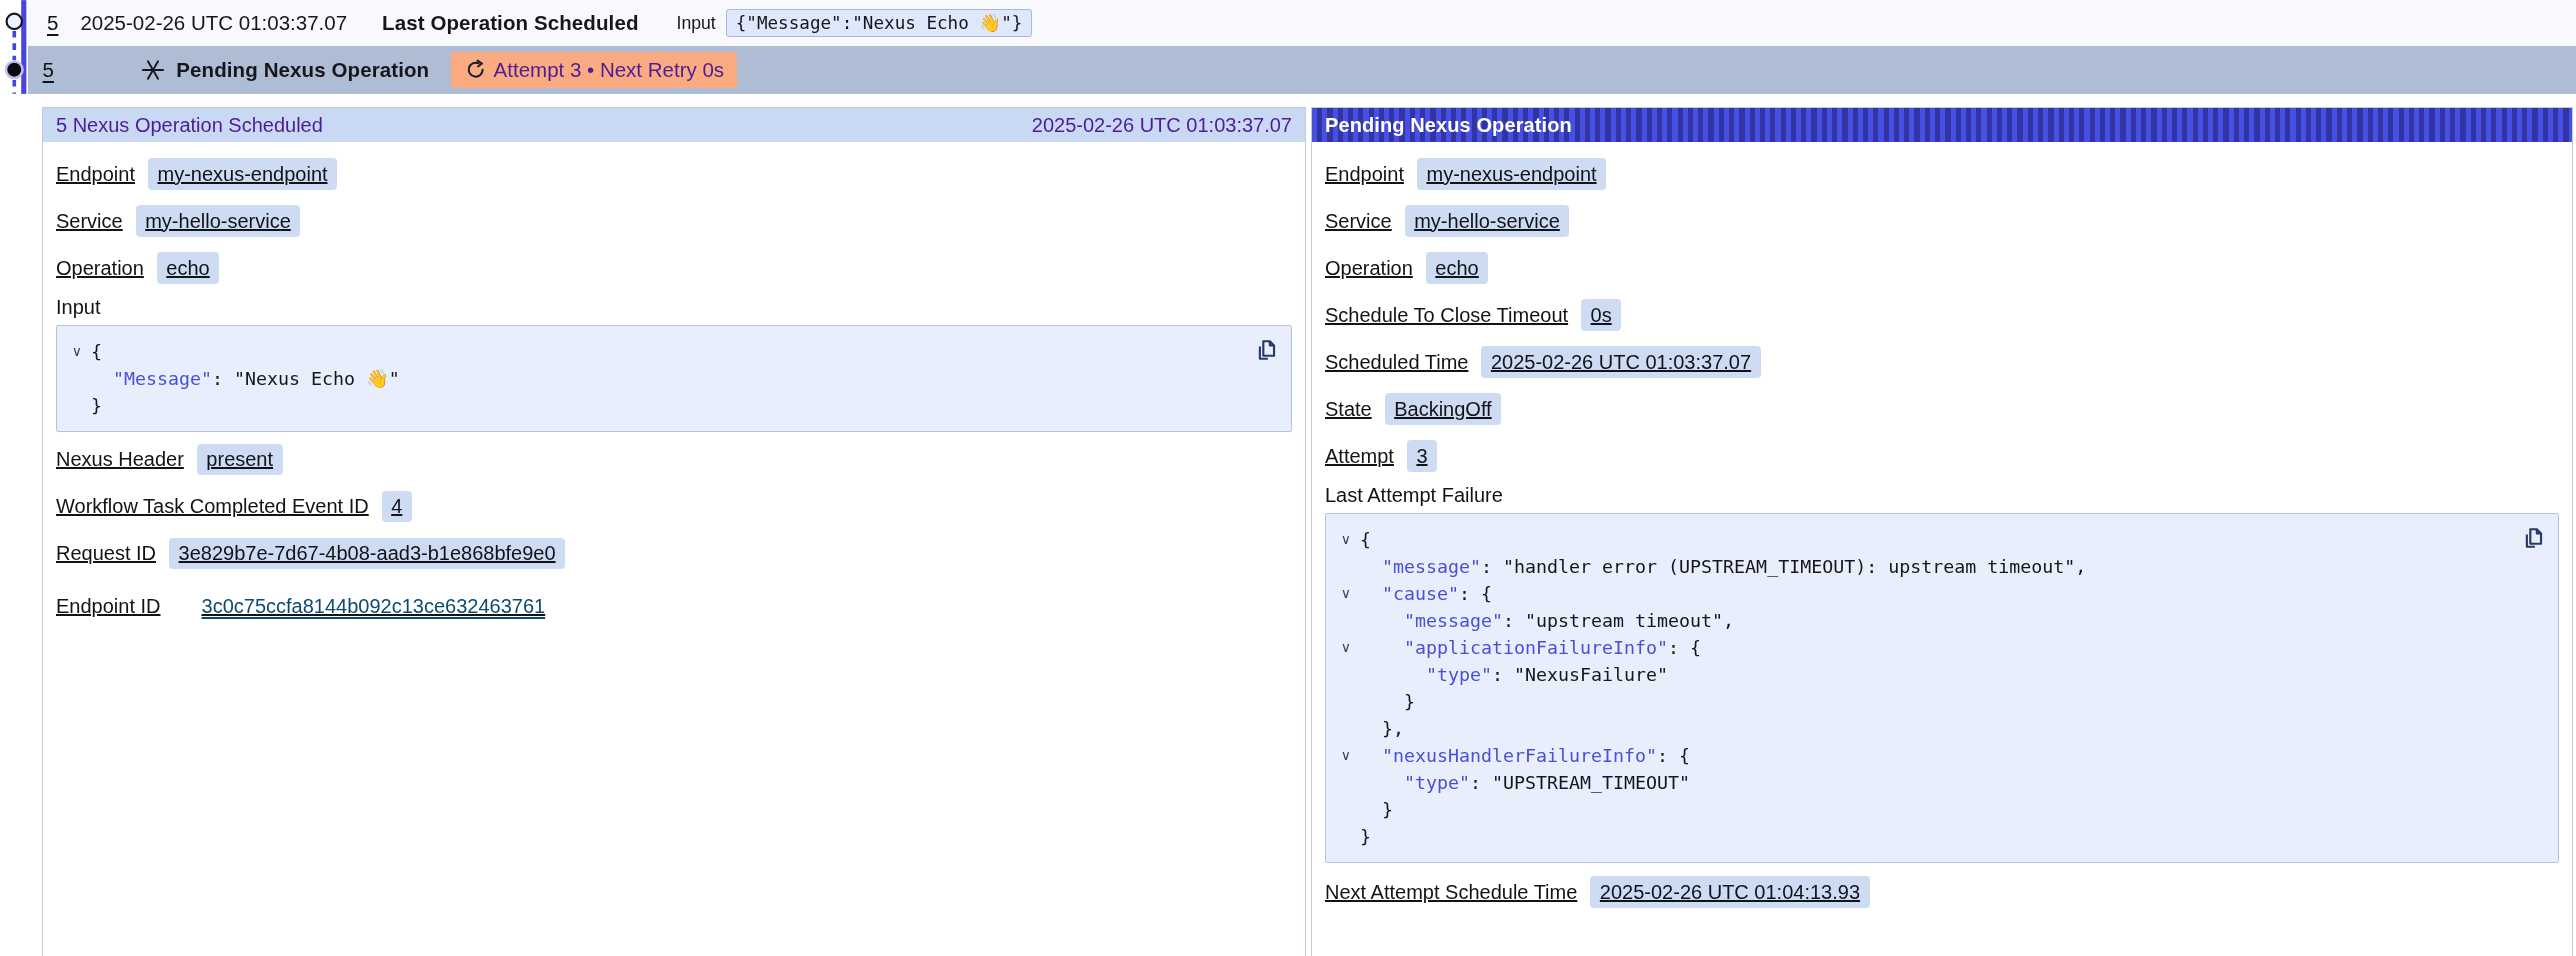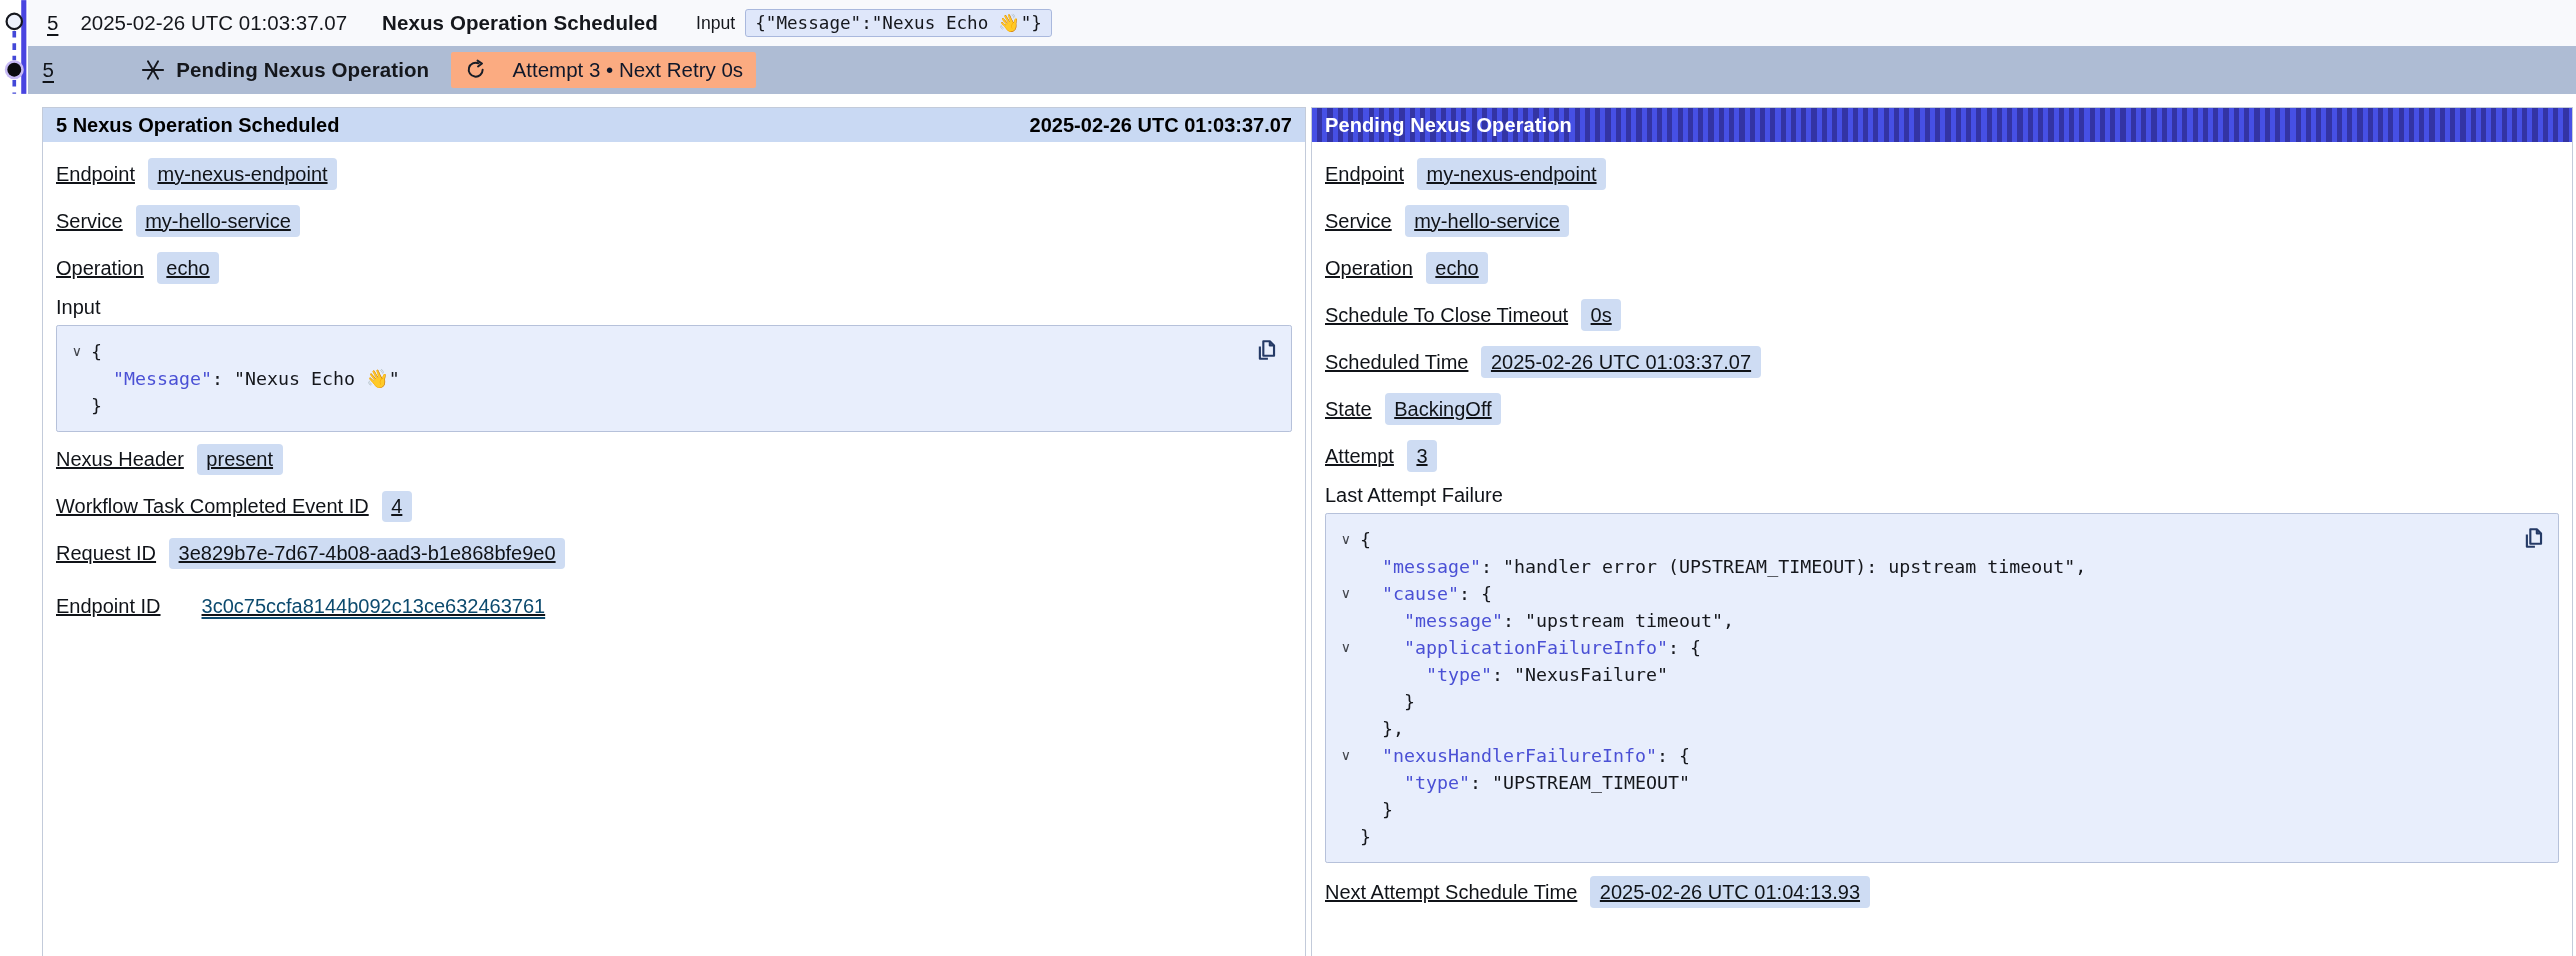--- a/index.html
+++ b/index.html
@@ -21,33 +21,33 @@
   .row1 .mini-label{font-size:17.6px;margin-right:10.3px;color:#15171c;}
   .input-chip{
     font-family:"DejaVu Sans Mono",monospace;font-size:17.6px;color:#15171c;
     background:#dfe7fa;border:1.5px solid #a9b8dd;border-radius:2.9px;
     padding:2.9px 8.8px;cursor:pointer;white-space:nowrap;
   }
   .row2 .event-id{margin-right:86px;}
   .row2 .ast{margin-right:10.3px;display:inline-flex;}
   .row2 .event-name{margin-right:22px;}
   .retry-badge{
-    display:inline-flex;align-items:center;gap:25px;
+    display:inline-flex;align-items:center;gap:6px;
     background:#fbab81;border-radius:2.2px;padding:5.9px 13px;
-    font-size:20.5px;color:#0f172a;
+    font-size:20.5px;color:#4c1d95;
   }
   
   .gutter{position:absolute;left:0;top:0;}
   
   .panel{position:absolute;top:107px;background:#ffffff;border:1.5px solid #c3cbda;box-sizing:border-box;}
   .panel-left{left:42px;width:1264px;height:879px;}
   .panel-right{left:1311px;width:1262px;height:879px;}
   .panel-header{
     height:34px;display:flex;align-items:center;justify-content:space-between;
-    padding:0 13px;font-size:20px;color:#000000;font-weight:bold;
+    padding:0 13px;font-size:20px;color:#4c1d95;
   }
   .panel-left .panel-header{background:#c9d9f3;}
   .panel-right .panel-header{
     background:repeating-linear-gradient(90deg,#4650e5 0px,#4650e5 5.1px,#3334a4 5.1px,#3334a4 10.3px);
     color:#ffffff;font-weight:700;letter-spacing:0.1px;
   }
   .panel-body{padding:8.8px 13px 14.6px 13px;}
   .field{display:flex;align-items:center;height:47px;font-size:20px;color:#101318;text-decoration:underline;}
   .flabel{margin-right:13px;white-space:nowrap;}
   .badge{
@@ -76,21 +76,21 @@
     background:transparent;border:none;padding:0;cursor:pointer;display:flex;
     align-items:center;justify-content:center;
   }
 </style>
 </head>
 <body>
 
 <div class="event-row row1">
   <span class="event-id">5</span>
   <span class="ts">2025-02-26 UTC 01:03:37.07</span>
-  <span class="event-name">Nexus Operation Scheduled</span>
+  <span class="event-name">Last Operation Scheduled</span>
   <span class="mini-label">Input</span>
   <span class="input-chip">{"Message":"Nexus Echo 👋"}</span>
 </div>
 
 <div class="event-row row2">
   <span class="event-id">5</span>
   <span class="ast">
     <svg width="26" height="26" viewBox="0 0 36 36">
       <g stroke="#14161c" stroke-width="2.6" stroke-linecap="round">
         <line x1="4" y1="18" x2="32" y2="18"></line>

